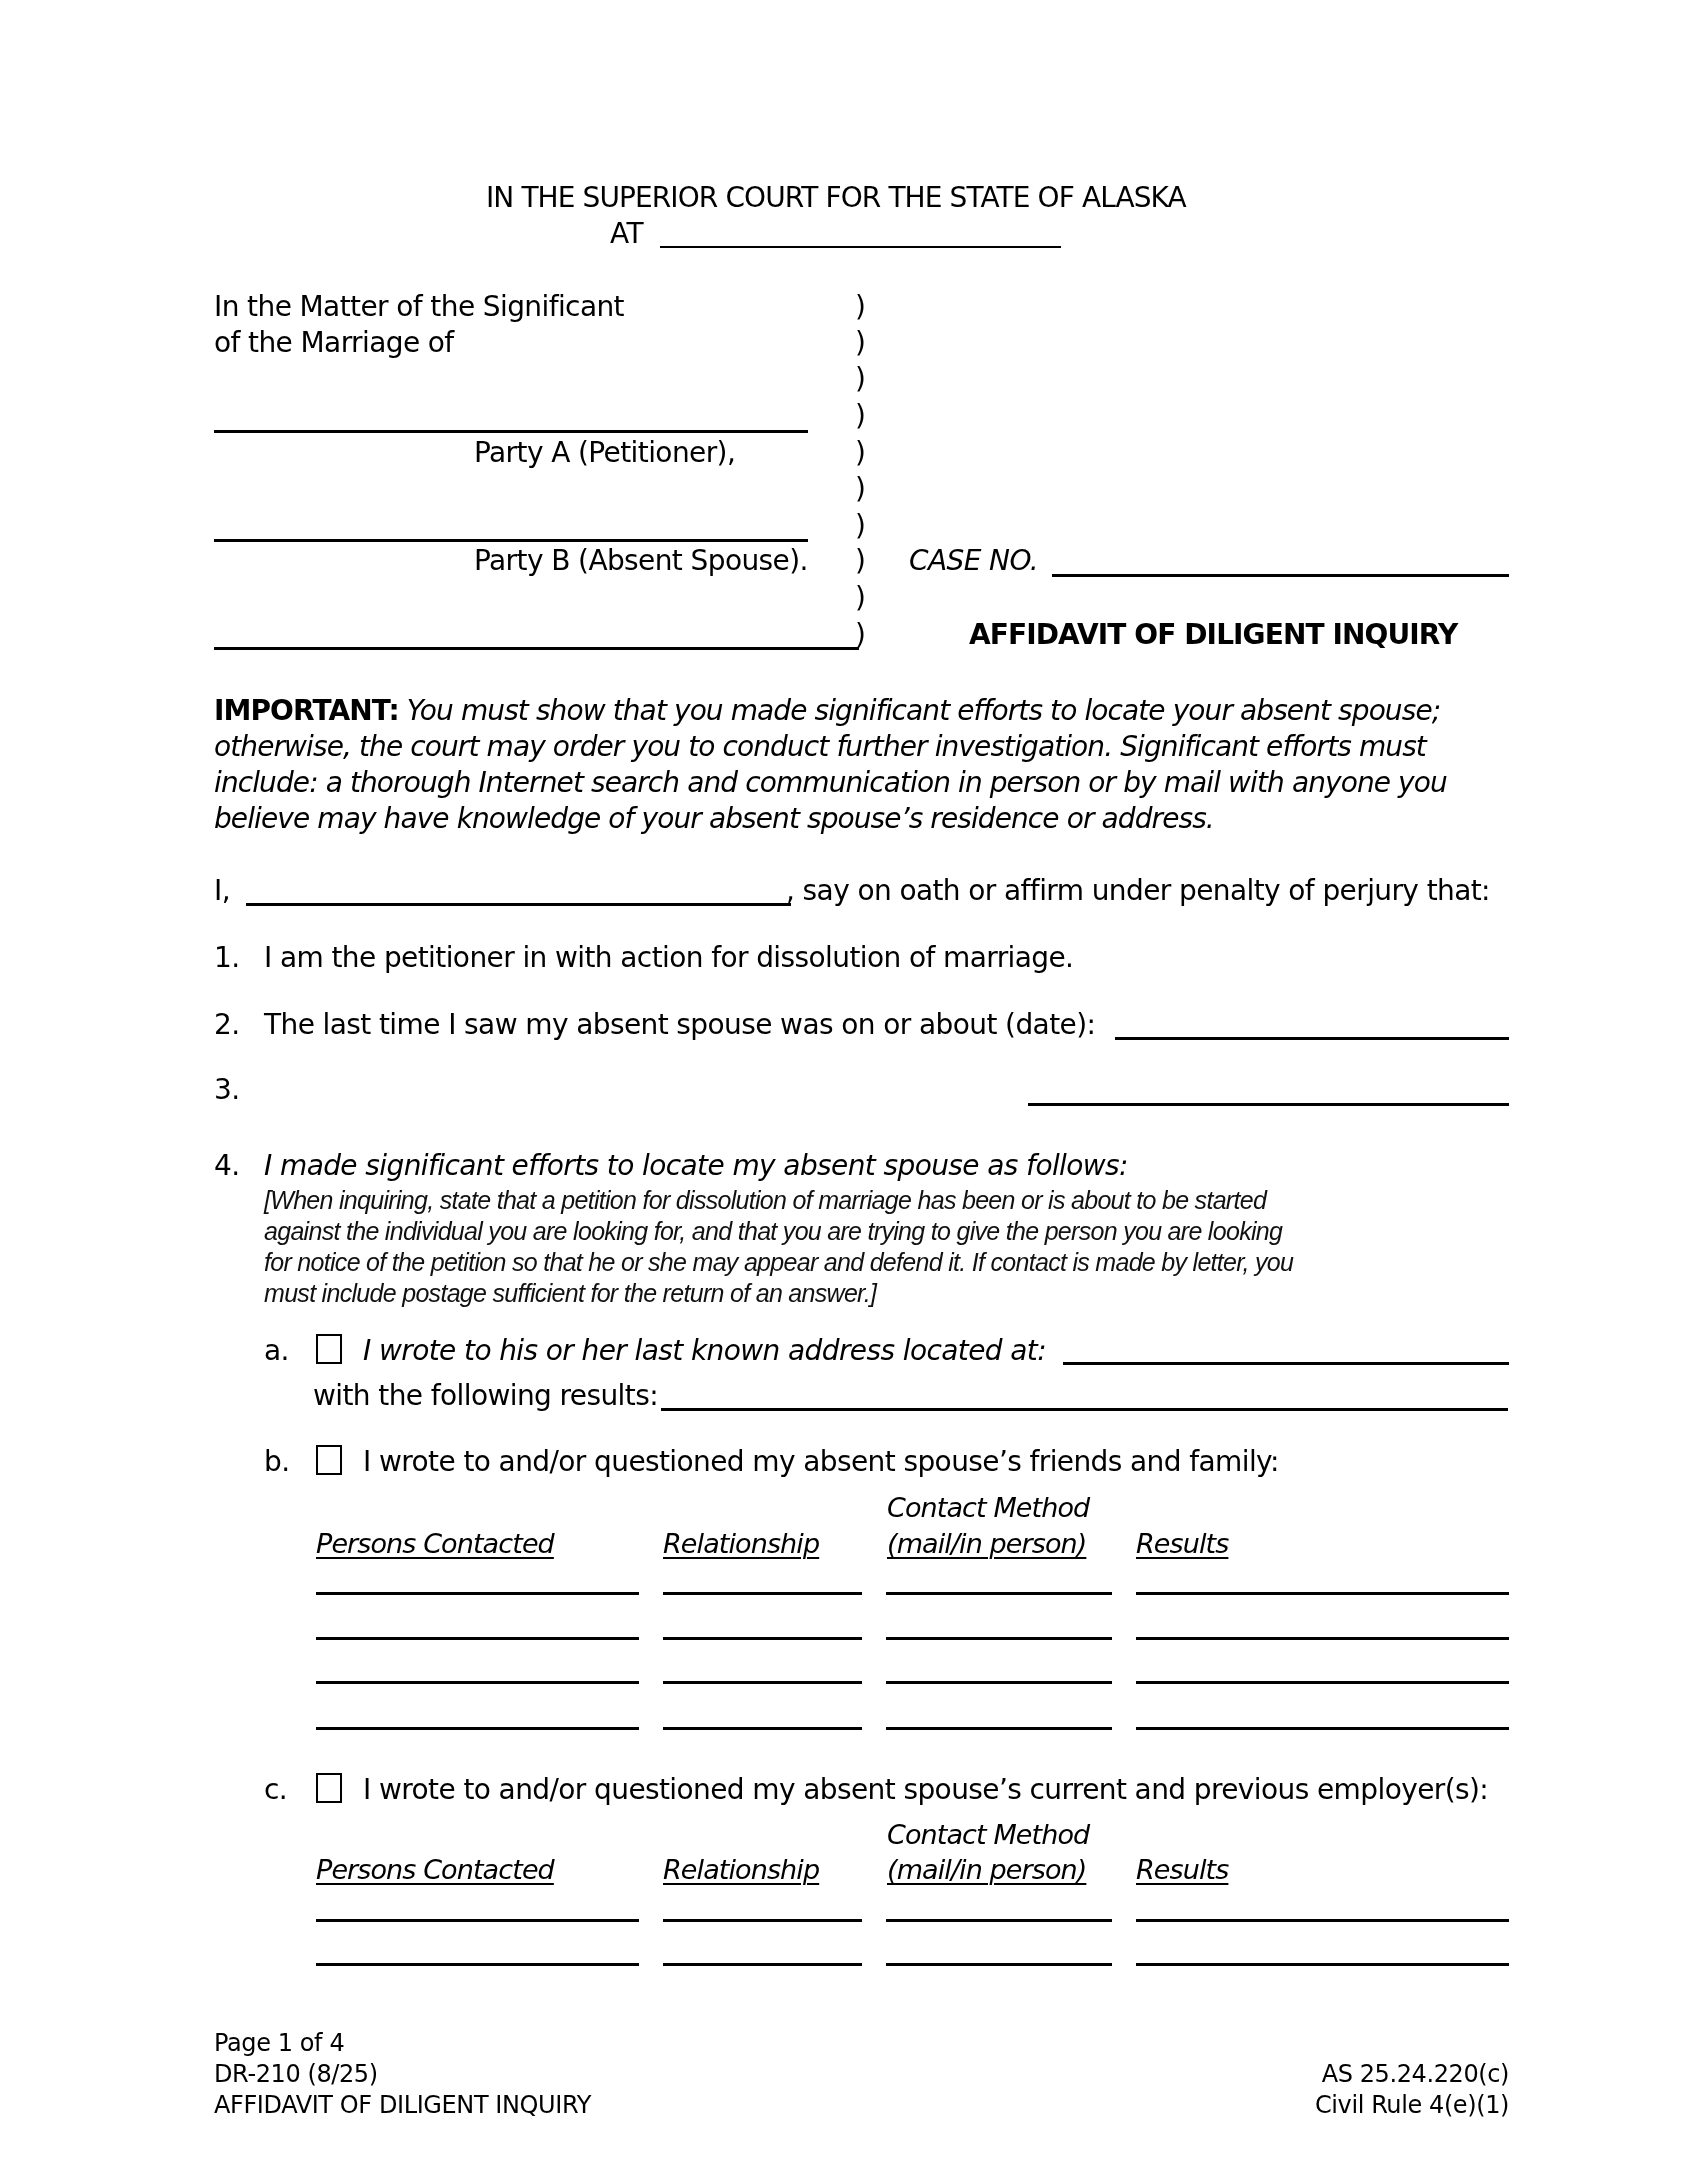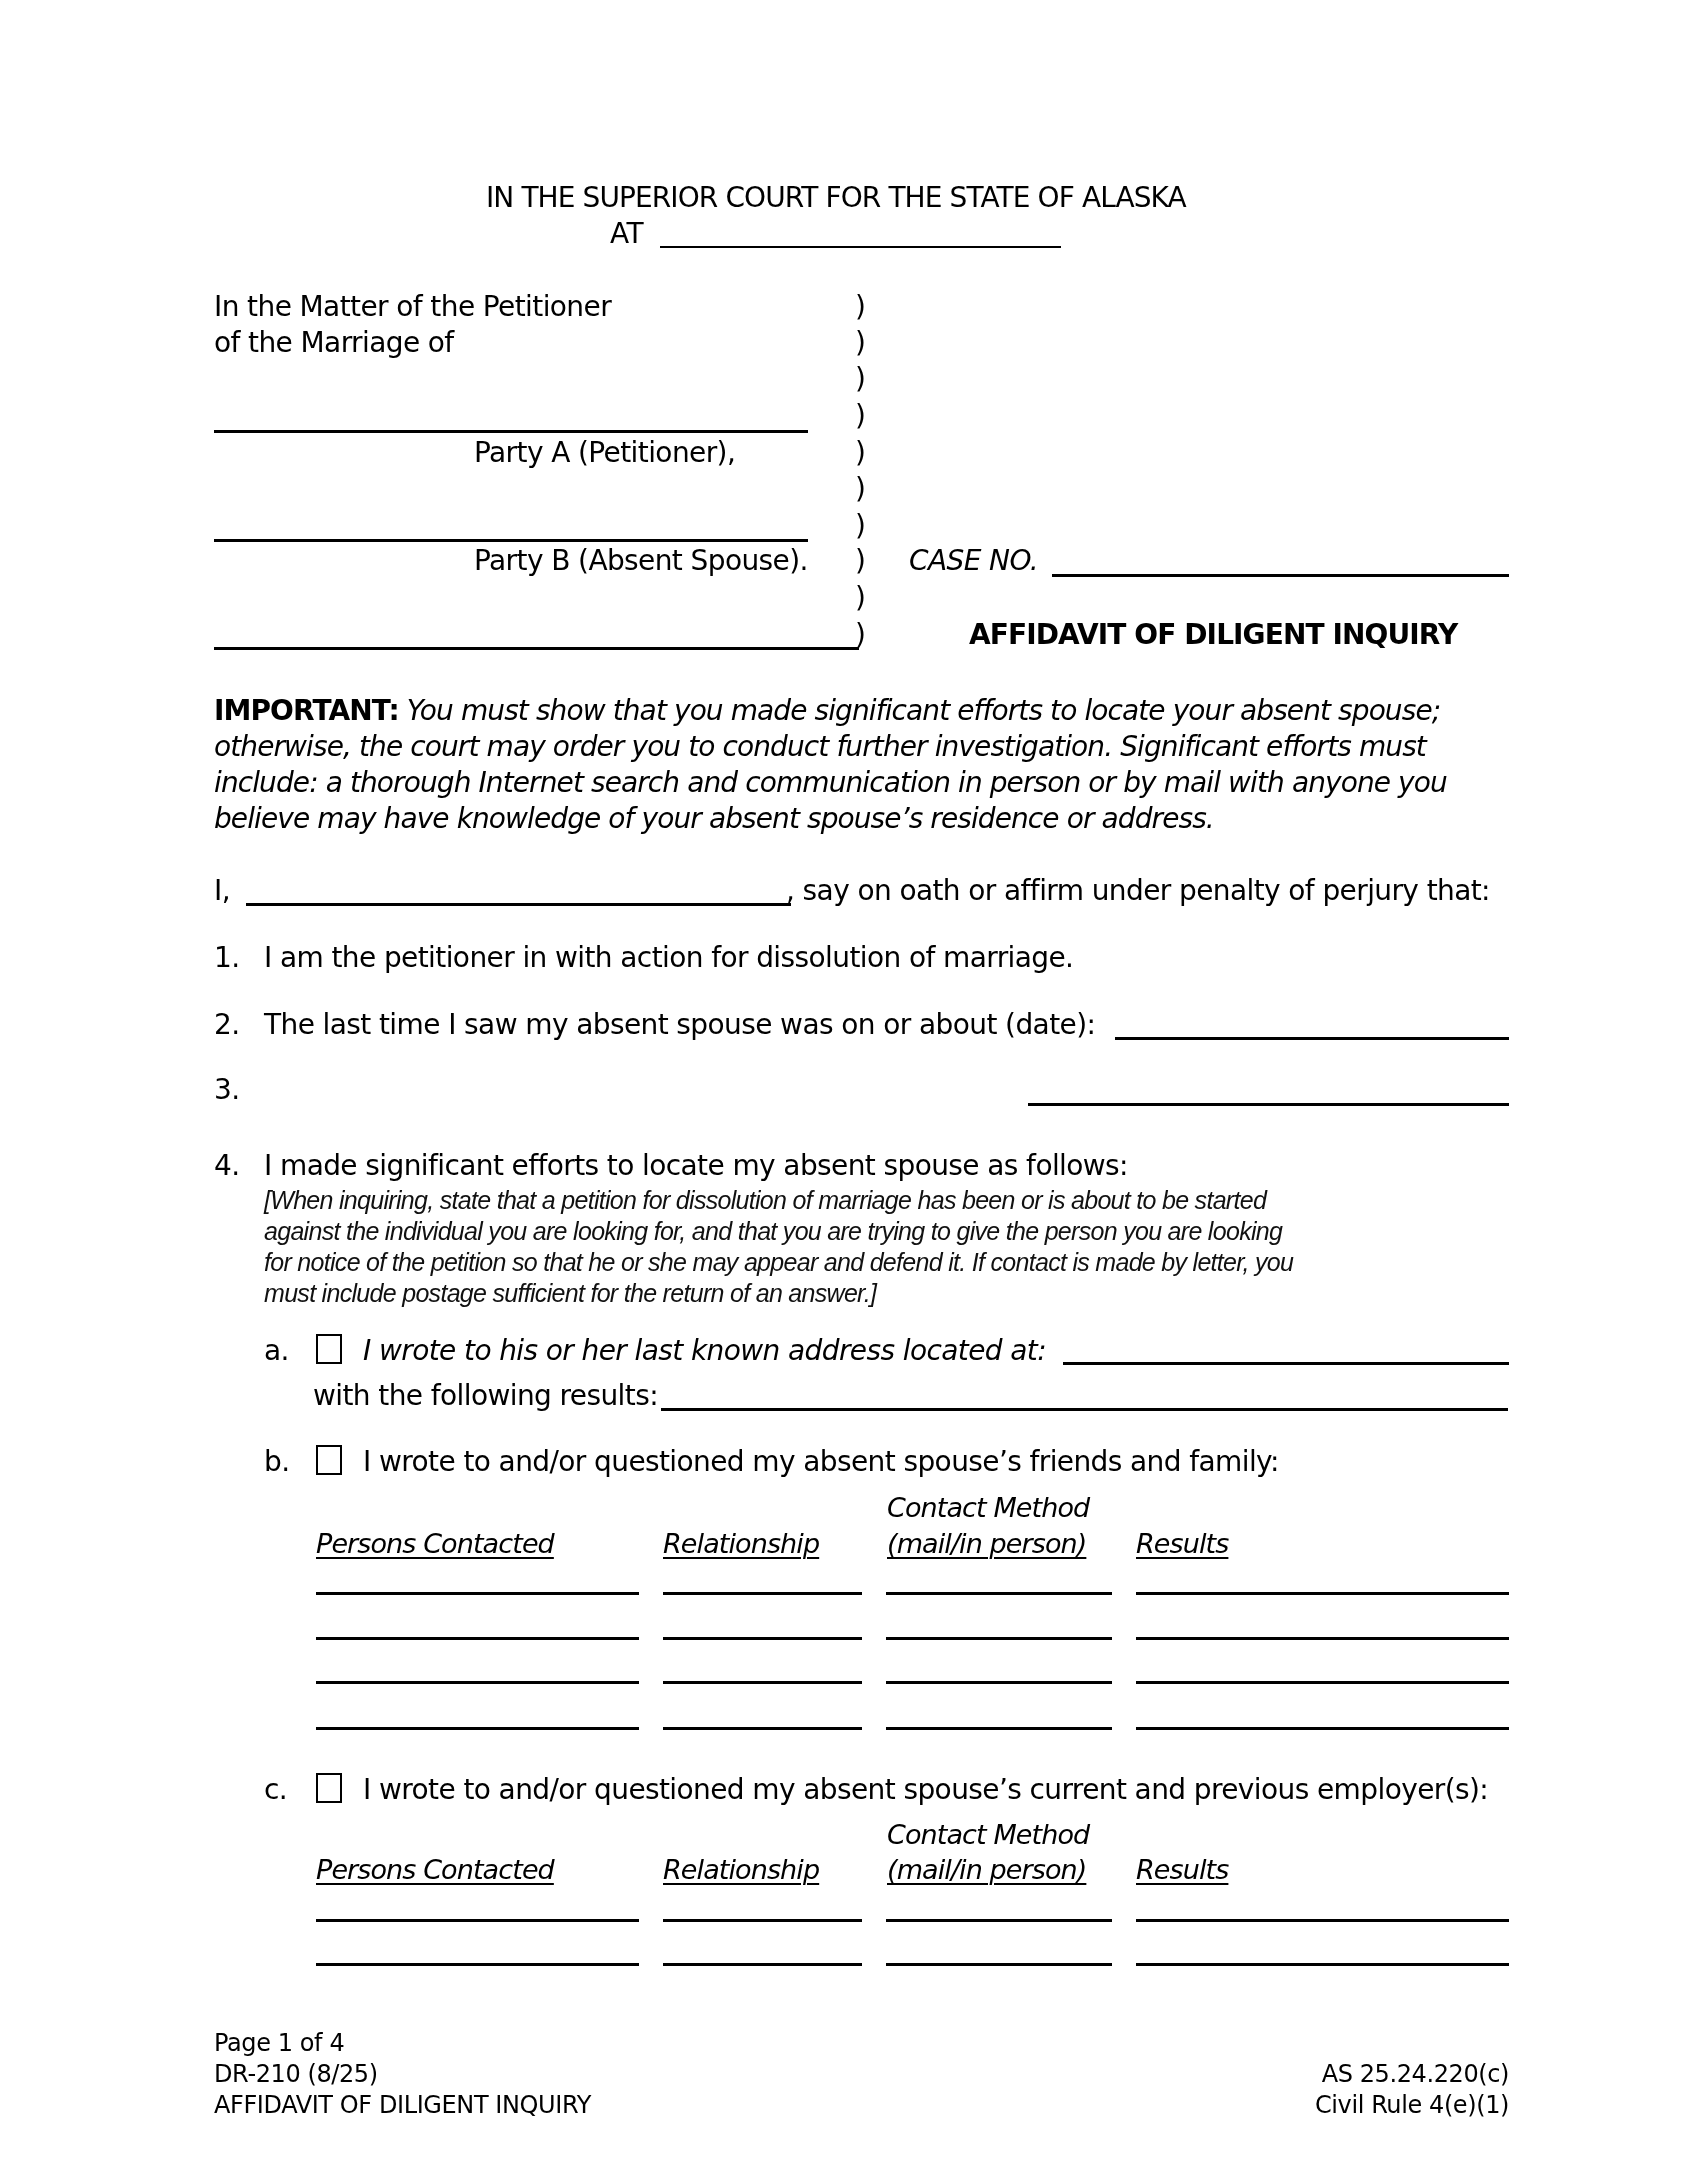--- a/index.html
+++ b/index.html
@@ -20,21 +20,21 @@
   </style>
 </head>
 <body>
 
 <div class="page">
 
   <div class="abs t" style="left:470px; top:184px; letter-spacing:-0.9px;">IN THE SUPERIOR COURT FOR THE STATE OF ALASKA</div>
   <div class="abs t" style="left:594px; top:220px;">AT</div>
   <div class="line" style="left:644px; top:246px; width:401px; height:2px;"></div>
 
-  <div class="abs t" style="left:198px; top:293px;">In the Matter of the Petitioner</div>
+  <div class="abs t" style="left:198px; top:293px;">In the Matter of the Significant</div>
   <div class="abs t" style="left:198px; top:329px;">of the Marriage of</div>
 
   <div class="line" style="left:198px; top:430px; width:594px;"></div>
   <div class="abs t" style="left:458px; top:439px;">Party A (Petitioner),</div>
 
   <div class="line" style="left:198px; top:539px; width:594px;"></div>
   <div class="abs t" style="left:458px; top:547px;">Party B (Absent Spouse).</div>
 
   <div class="line" style="left:198px; top:647px; width:645px;"></div>
 
@@ -68,21 +68,21 @@
   <div class="abs t" style="left:248px; top:944px;">I am the petitioner in with action for dissolution of marriage.</div>
 
   <div class="abs t" style="left:198px; top:1011px;">2.</div>
   <div class="abs t" style="left:248px; top:1011px;">The last time I saw my absent spouse was on or about (date):</div>
   <div class="line" style="left:1099px; top:1037px; width:394px;"></div>
 
   <div class="abs t" style="left:198px; top:1076px;">3.</div>
   <div class="line" style="left:1012px; top:1103px; width:481px;"></div>
 
   <div class="abs t" style="left:198px; top:1152px;">4.</div>
-  <div class="abs t" style="left:248px; top:1152px;">I made significant efforts to locate my absent spouse as follows:</div>
+  <div class="abs t" style="left:248px; top:1152px;font-style:italic;">I made significant efforts to locate my absent spouse as follows:</div>
 
   <div class="note">
     <div>[When inquiring, state that a petition for dissolution of marriage has been or is about to be started</div>
     <div>against the individual you are looking for, and that you are trying to give the person you are looking</div>
     <div>for notice of the petition so that he or she may appear and defend it. If contact is made by letter, you</div>
     <div>must include postage sufficient for the return of an answer.]</div>
   </div>
 
   <div class="abs t" style="left:248px; top:1337px;">a.</div>
   <div class="cb" style="left:300px; top:1334px;"></div>

